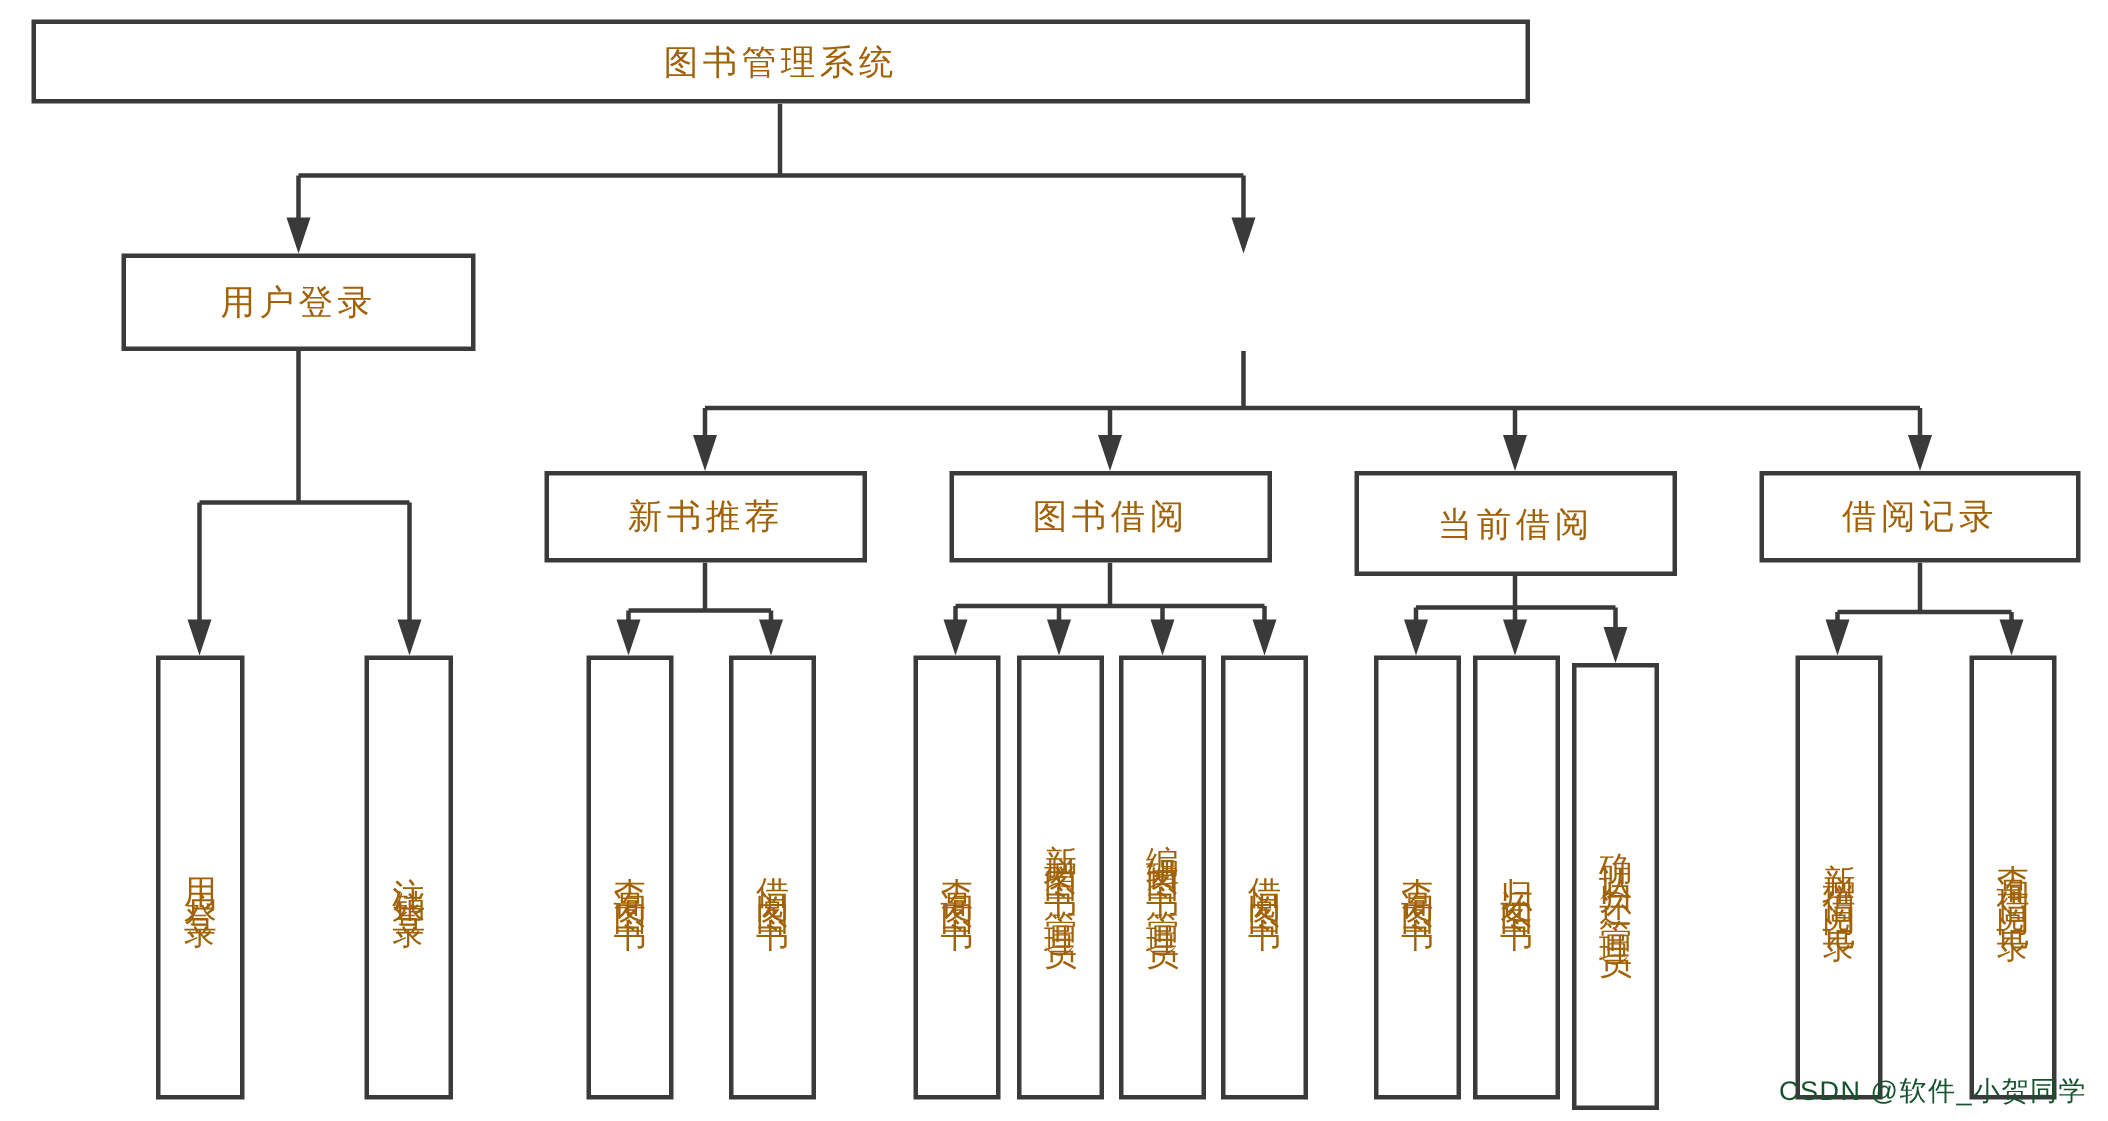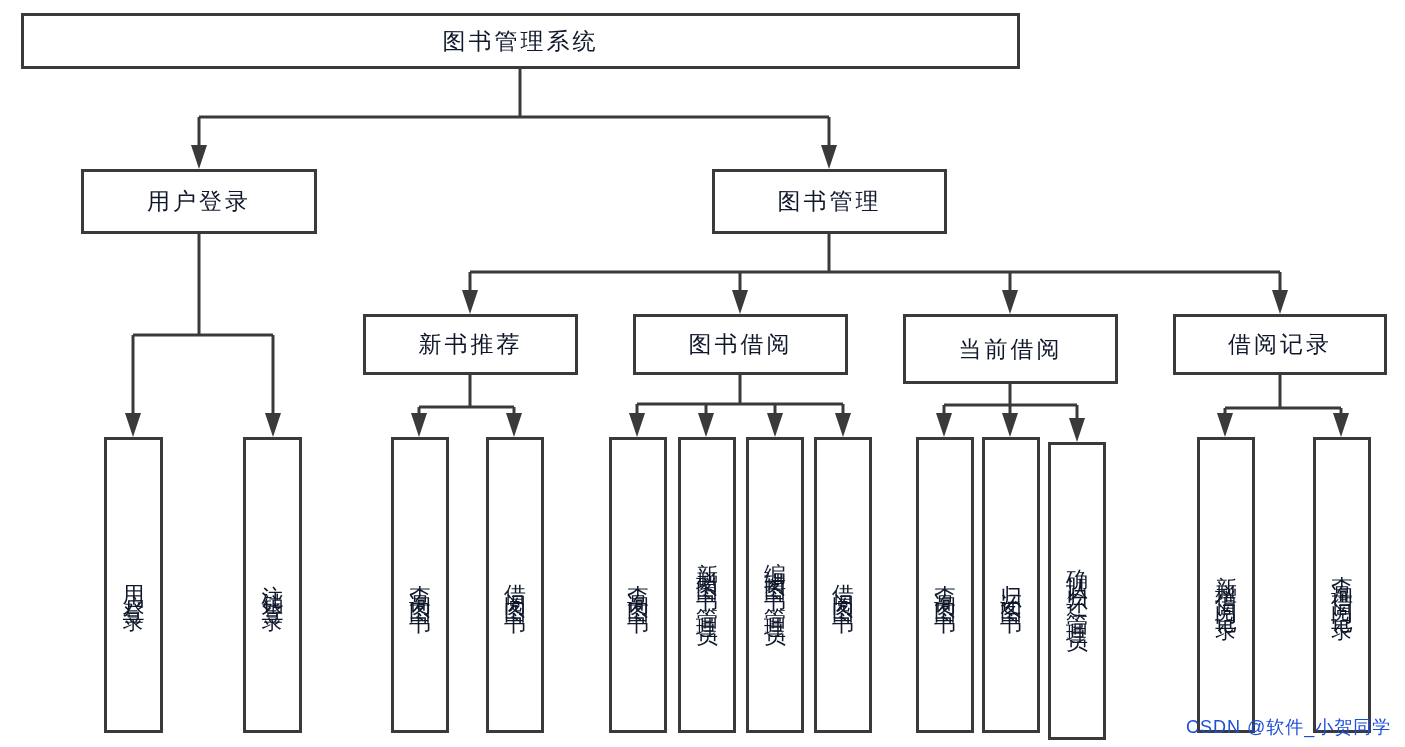--- a/index.html
+++ b/index.html
@@ -14,21 +14,21 @@
   svg.connectors {
     position: absolute;
     left: 0; top: 0;
     width: 1405px; height: 747px;
   }
   .node {
     position: absolute;
     box-sizing: border-box;
     border: 3px solid #3a3a3a;
     background: #ffffff;
-    color: #0f172a;
+    color: #a16207;
     display: flex;
     align-items: center;
     justify-content: center;
     text-align: center;
   }
   .h-node {
     font-size: 23px;
     letter-spacing: 3px;
     white-space: nowrap;
   }
@@ -37,21 +37,21 @@
     text-orientation: mixed;
     font-size: 22px;
     letter-spacing: 9px;
     line-height: 1;
   }
   .watermark {
     position: absolute;
     left: 1186px;
     top: 715px;
     font-size: 18px;
-    color: #1d4ed8;
+    color: #14532d;
     letter-spacing: 1px;
     white-space: nowrap;
   }
 </style>
 </head>
 <body>
 
 <div class="stage">
 
   <svg class="connectors" viewBox="0 0 1405 747" xmlns="http://www.w3.org/2000/svg">
@@ -116,21 +116,20 @@
       <polygon points="1002,413 1018,413 1010,437"></polygon>
       <polygon points="1069,418 1085,418 1077,442"></polygon>
       <polygon points="1217,413 1233,413 1225,437"></polygon>
       <polygon points="1333,413 1349,413 1341,437"></polygon>
     </g>
   </svg>
 
   <div class="node h-node" style="left:21px;top:13px;width:999px;height:56px">图书管理系统</div>
 
   <div class="node h-node" style="left:81px;top:169px;width:236px;height:65px">用户登录</div>
-  <div class="node h-node" style="left:712px;top:169px;width:235px;height:65px">图书管理</div>
 
   <div class="node h-node" style="left:363px;top:314px;width:215px;height:61px">新书推荐</div>
   <div class="node h-node" style="left:633px;top:314px;width:215px;height:61px">图书借阅</div>
   <div class="node h-node" style="left:903px;top:314px;width:215px;height:70px">当前借阅</div>
   <div class="node h-node" style="left:1173px;top:314px;width:214px;height:61px">借阅记录</div>
 
   <div class="node v-node" style="left:104px;top:437px;width:59px;height:296px">用户登录</div>
   <div class="node v-node" style="left:243px;top:437px;width:59px;height:296px">注销登录</div>
 
   <div class="node v-node" style="left:391px;top:437px;width:58px;height:296px">查询图书</div>

